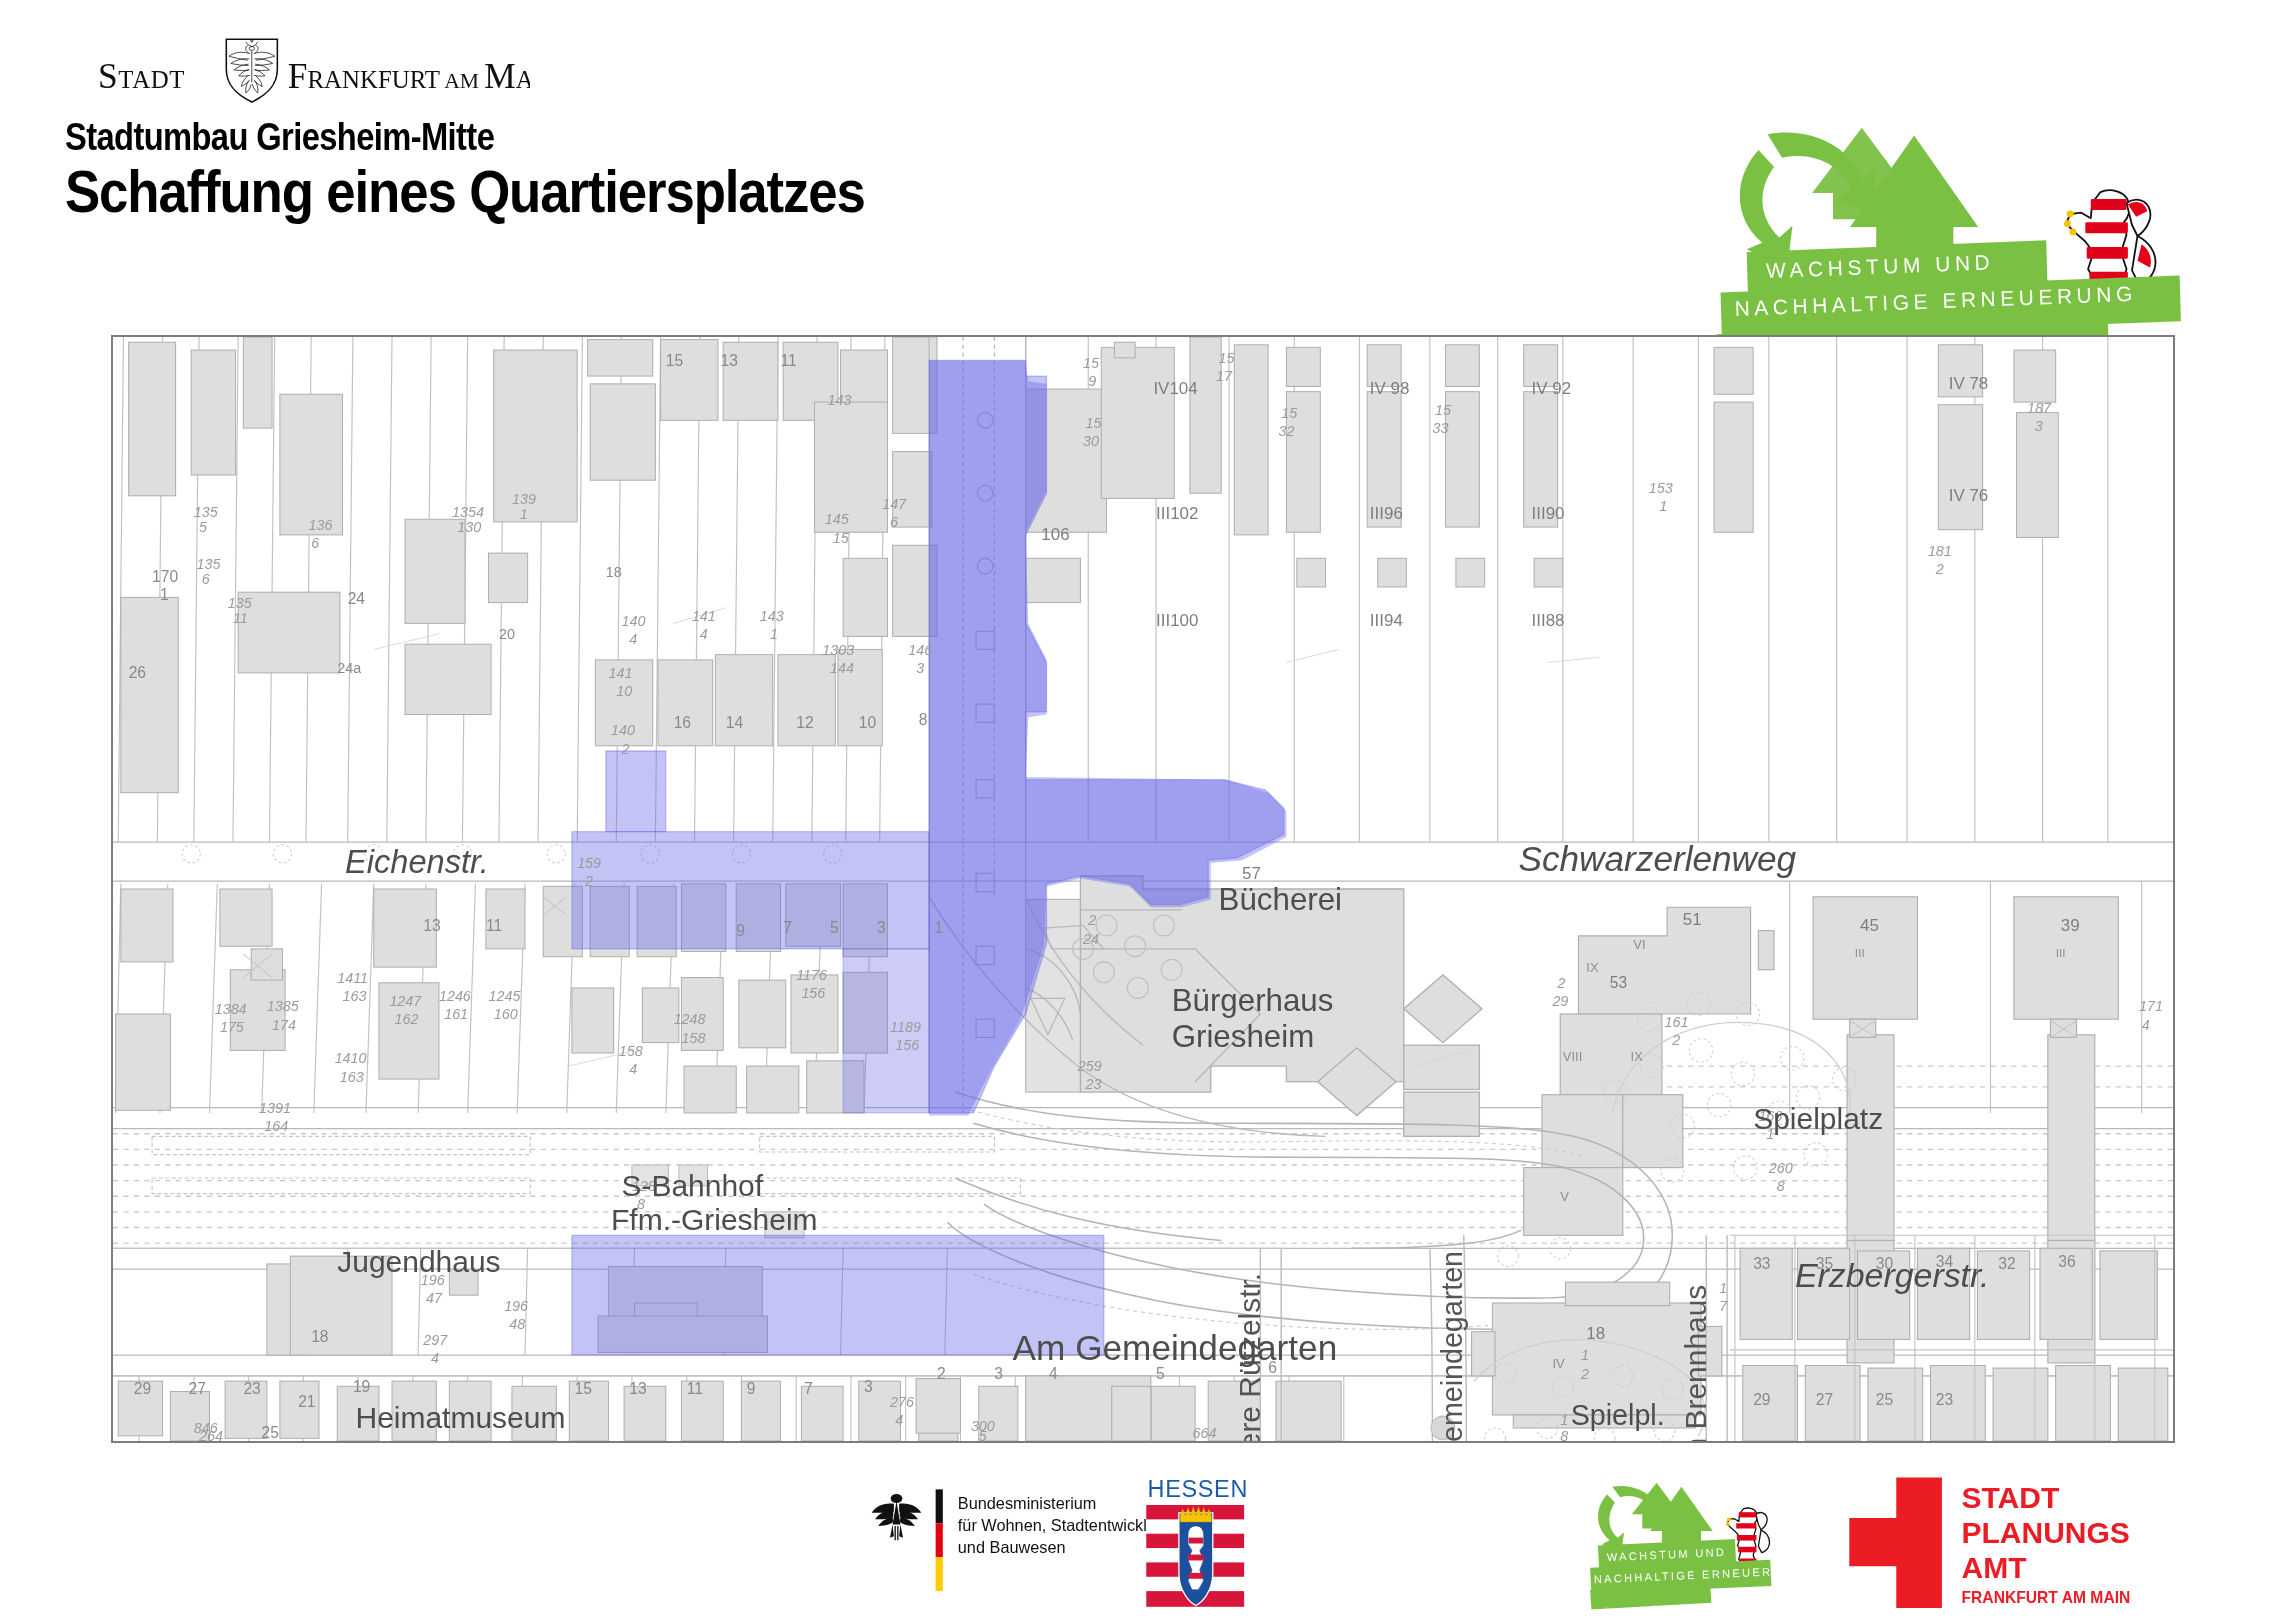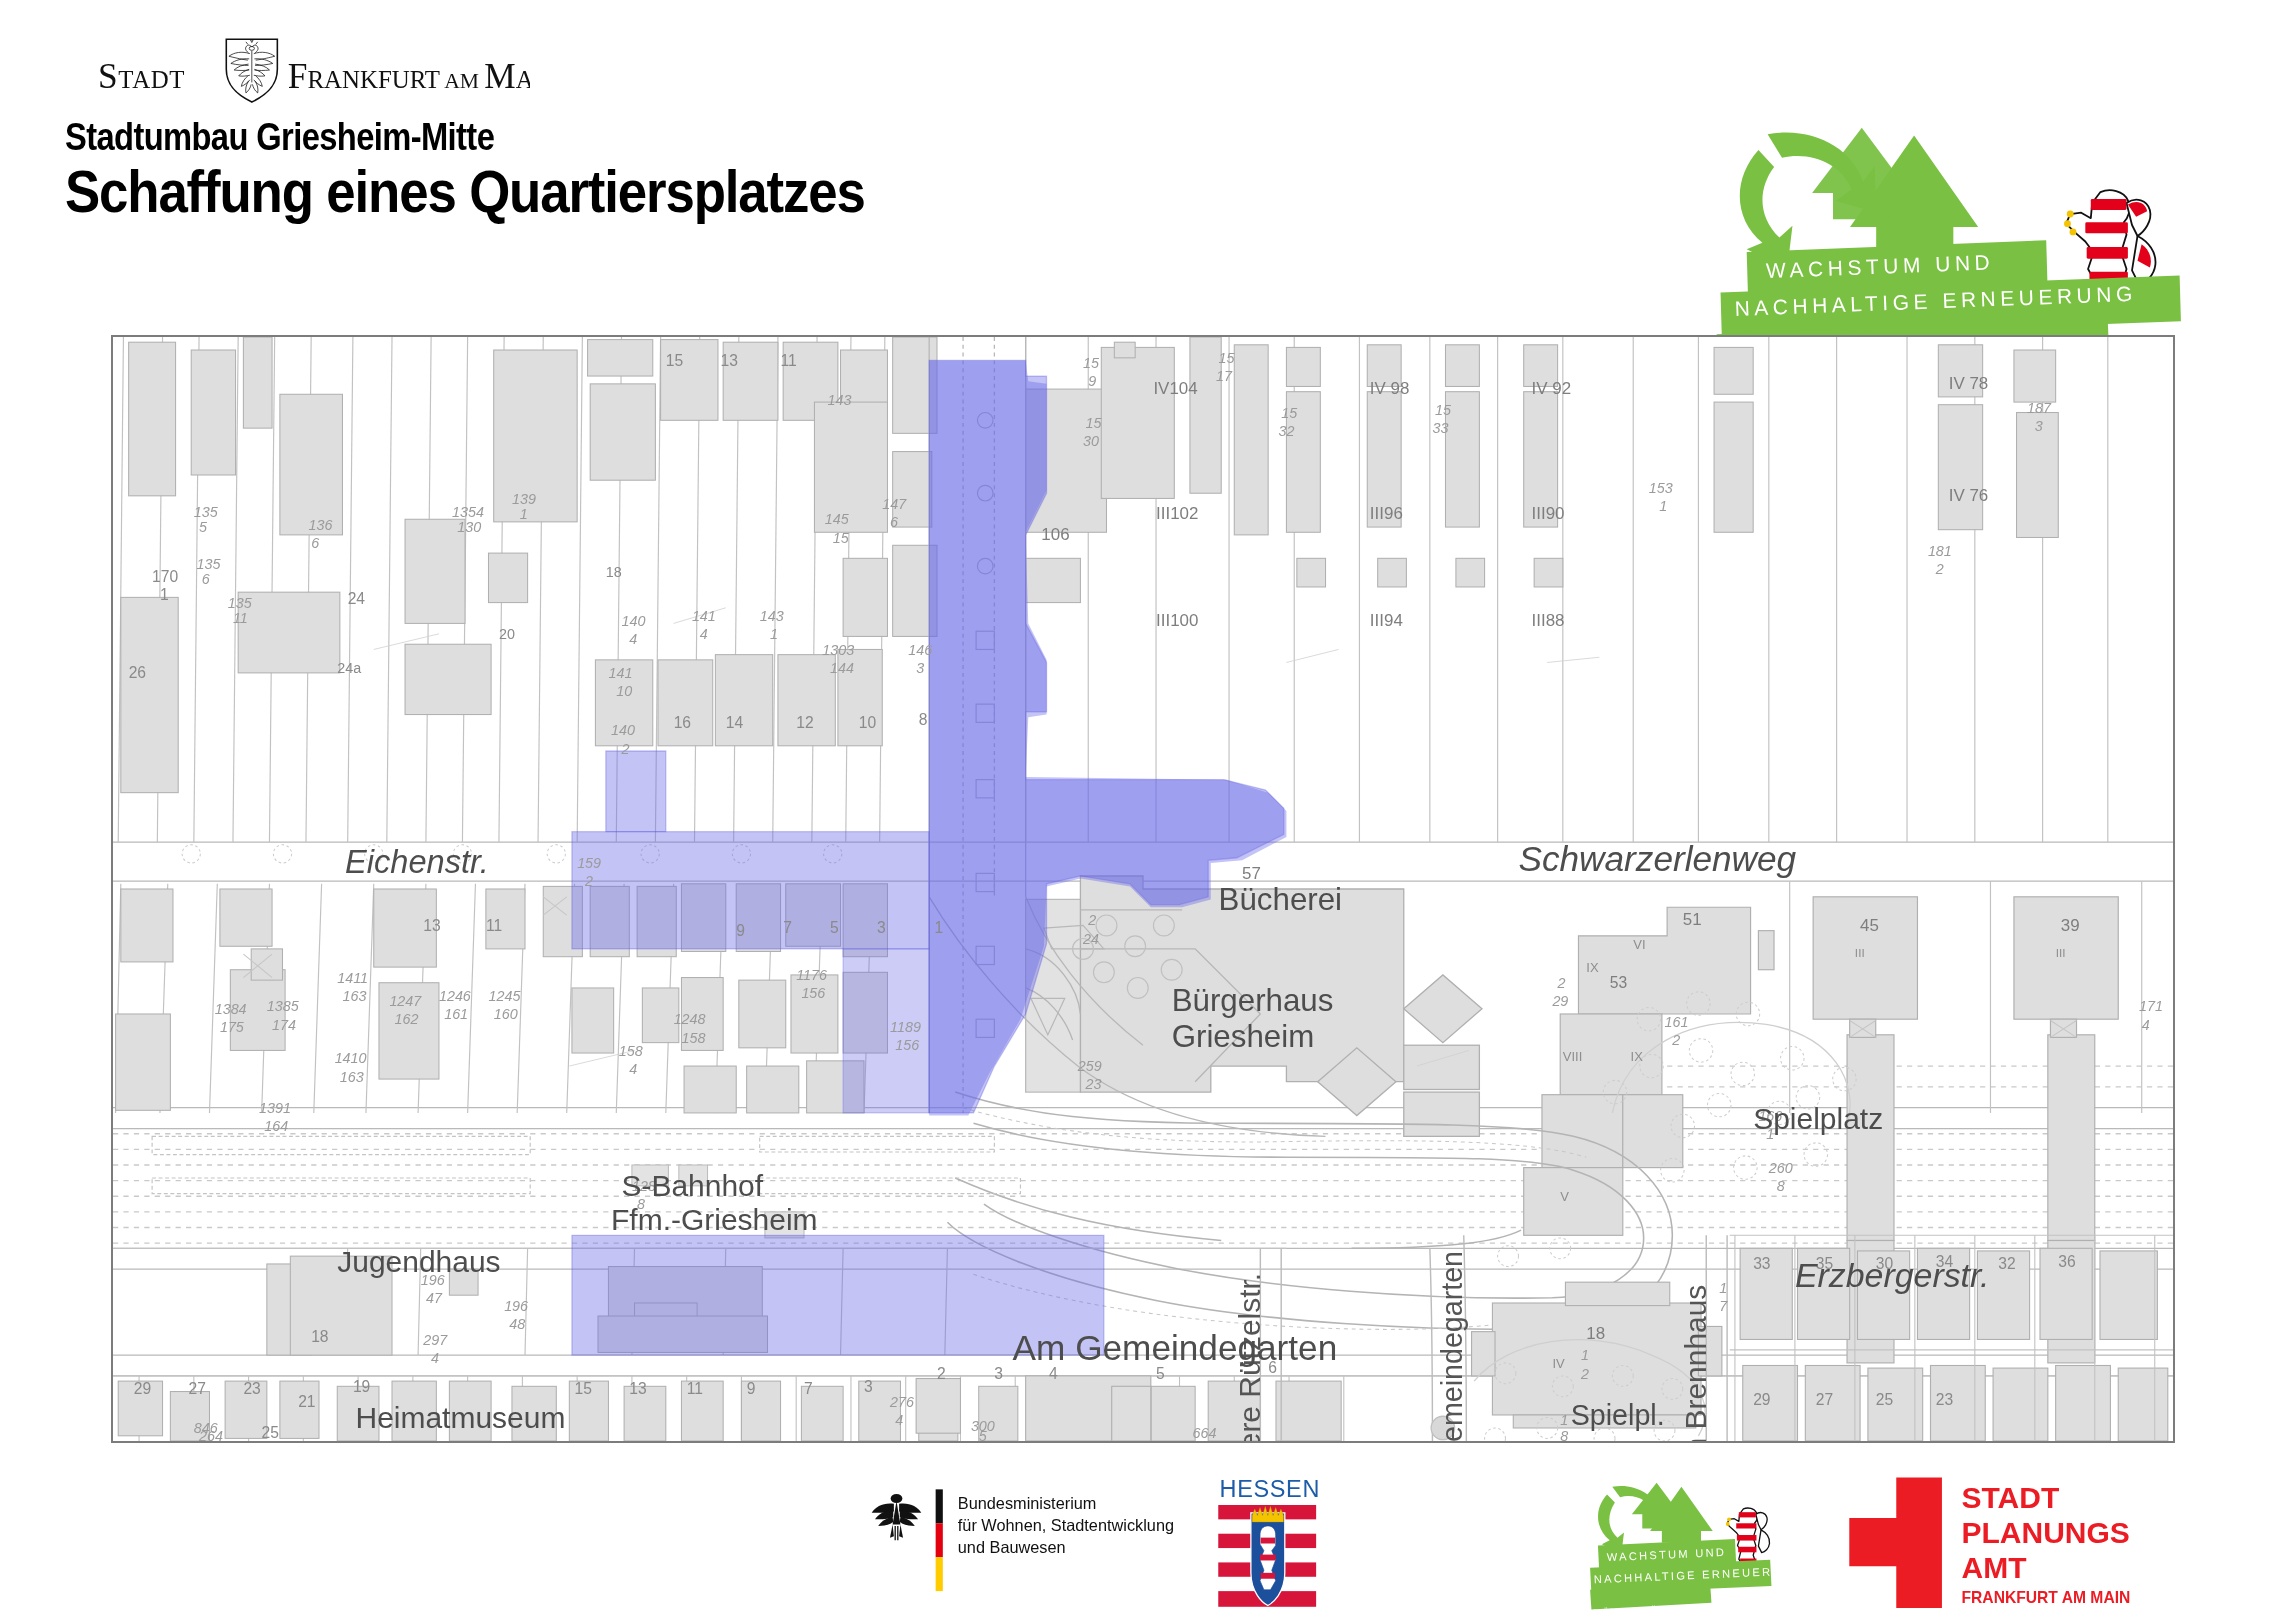--- a/index.html
+++ b/index.html
@@ -23,21 +23,21 @@
   
   #map-frame{position:absolute;left:111px;top:335px;width:2064px;height:1108px;
              border:2px solid #7c7c7c;background:#ffffff;overflow:hidden;box-sizing:border-box;}
   #map-inner{position:absolute;inset:0;}
   .mapsvg{position:absolute;left:0;top:0;width:100%;height:100%;}
 
   
   #footer{position:absolute;left:0;top:1475px;width:1910px;height:147px;}
   .flogo{position:absolute;top:0;}
   #f-bmwsb{left:870px;}
-  #f-hessen{left:1213px;}
+  #f-hessen{left:1141px;}
   #f-staedtebau{left:1393px;}
   #f-wachstum{left:1590px;}
   #f-spa{left:1845px;}
 </style>
 </head>
 <body>
 
 <div id="city-logo">
   <svg viewBox="0 0 660 110" width="432" height="72">
     <text x="0" y="82" font-family="Liberation Serif, serif" font-size="54" fill="#111" letter-spacing="1">S<tspan font-size="38">TADT</tspan></text>

